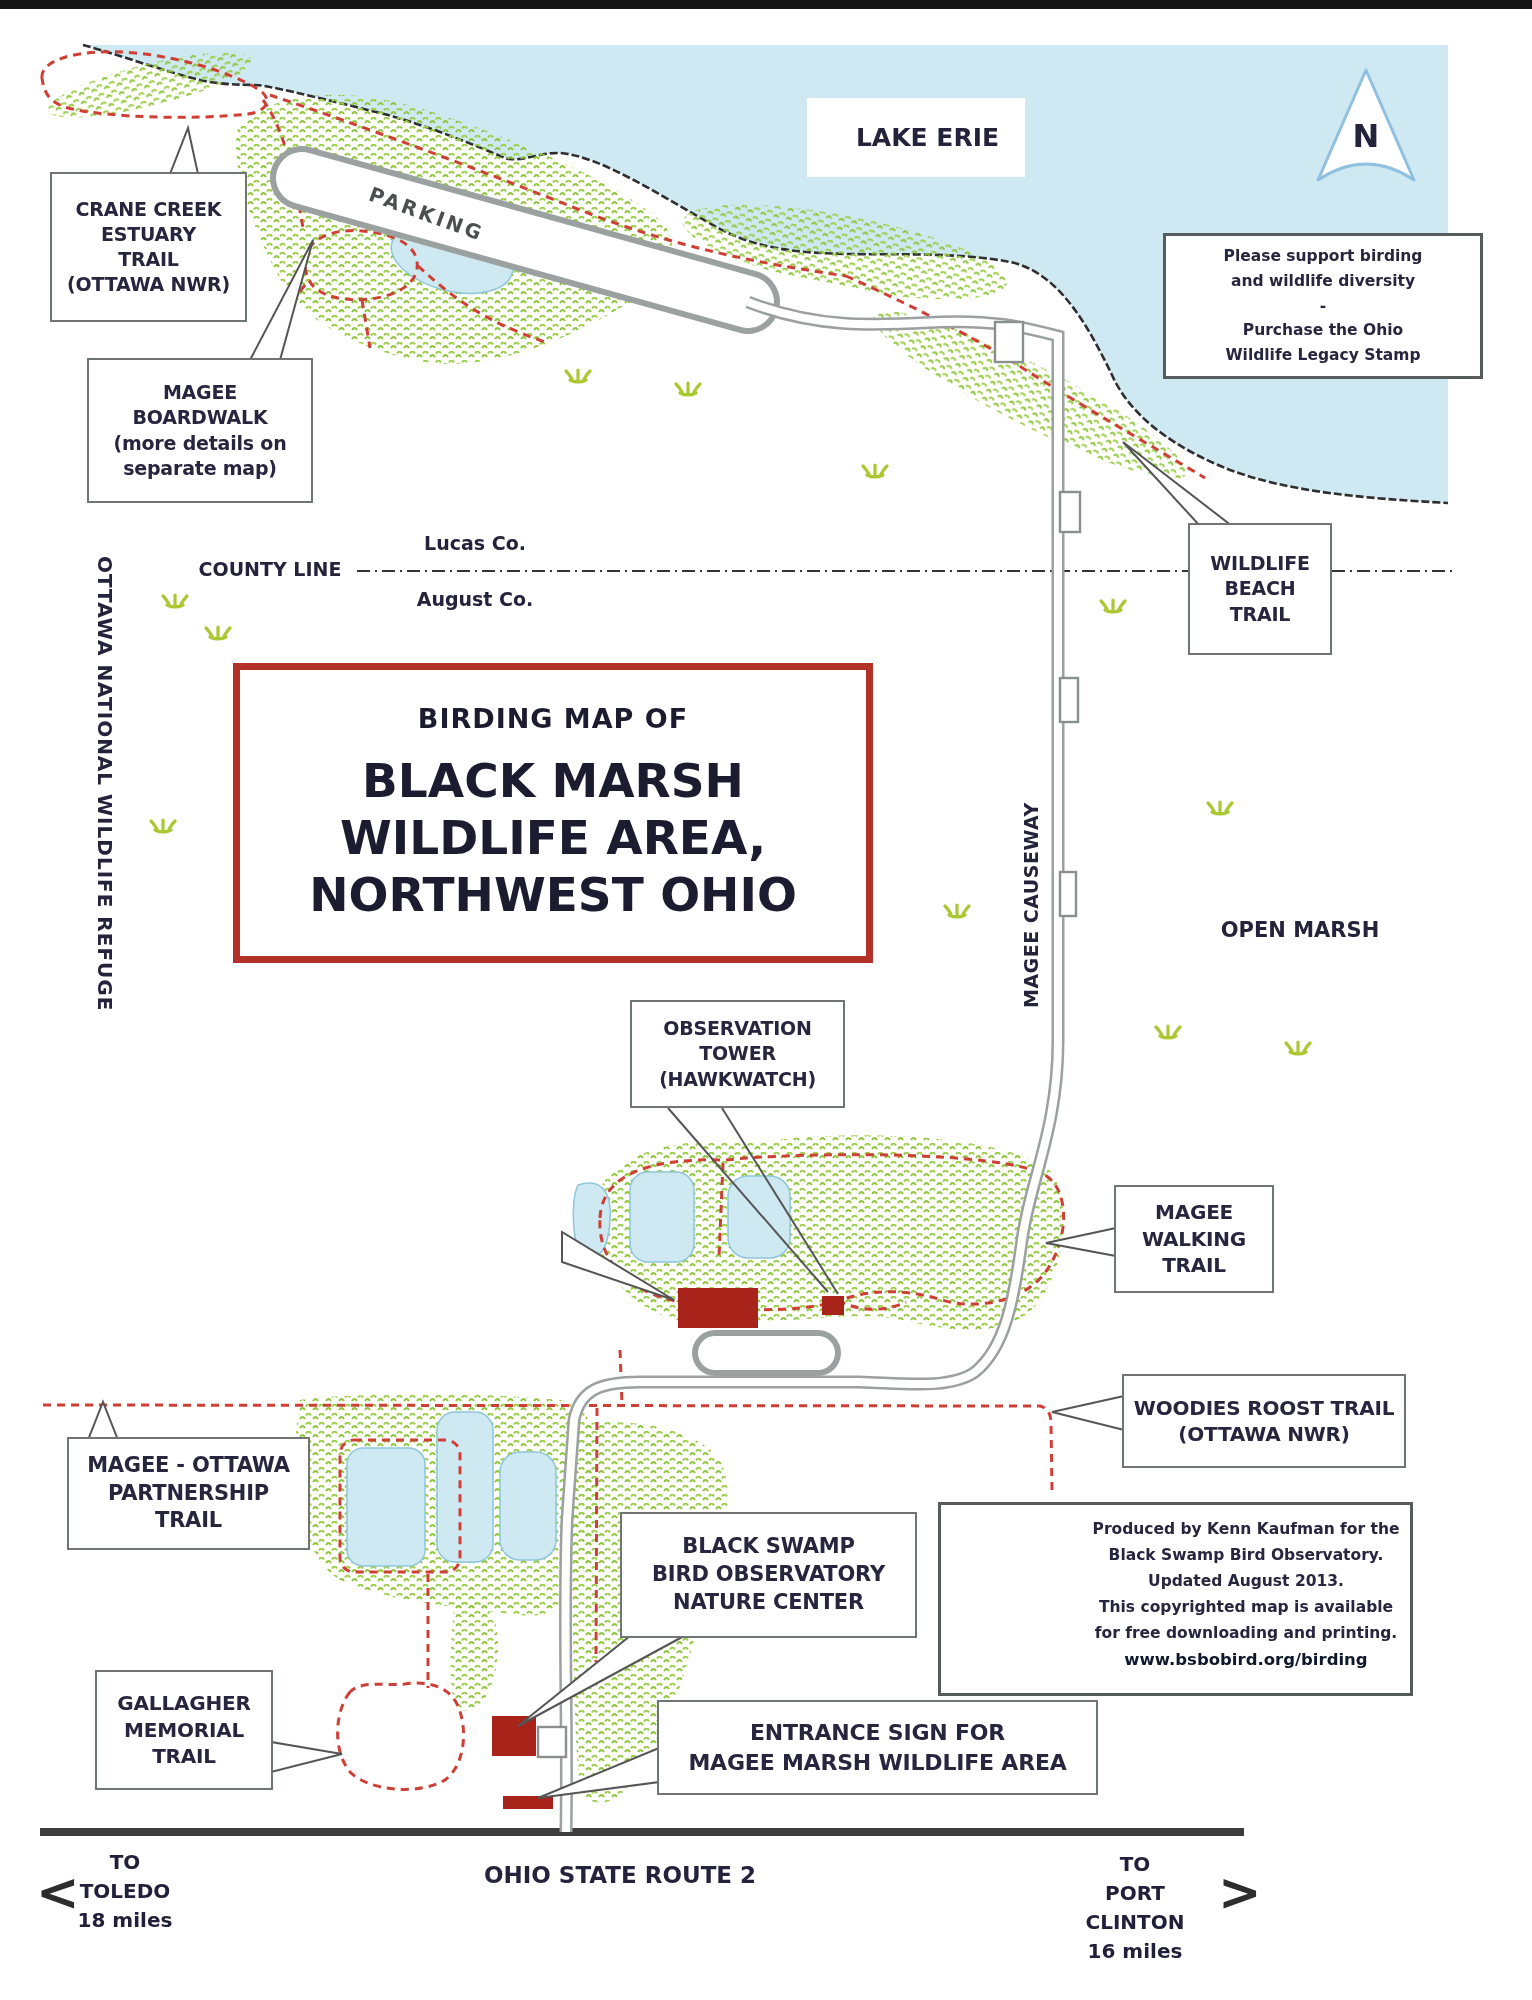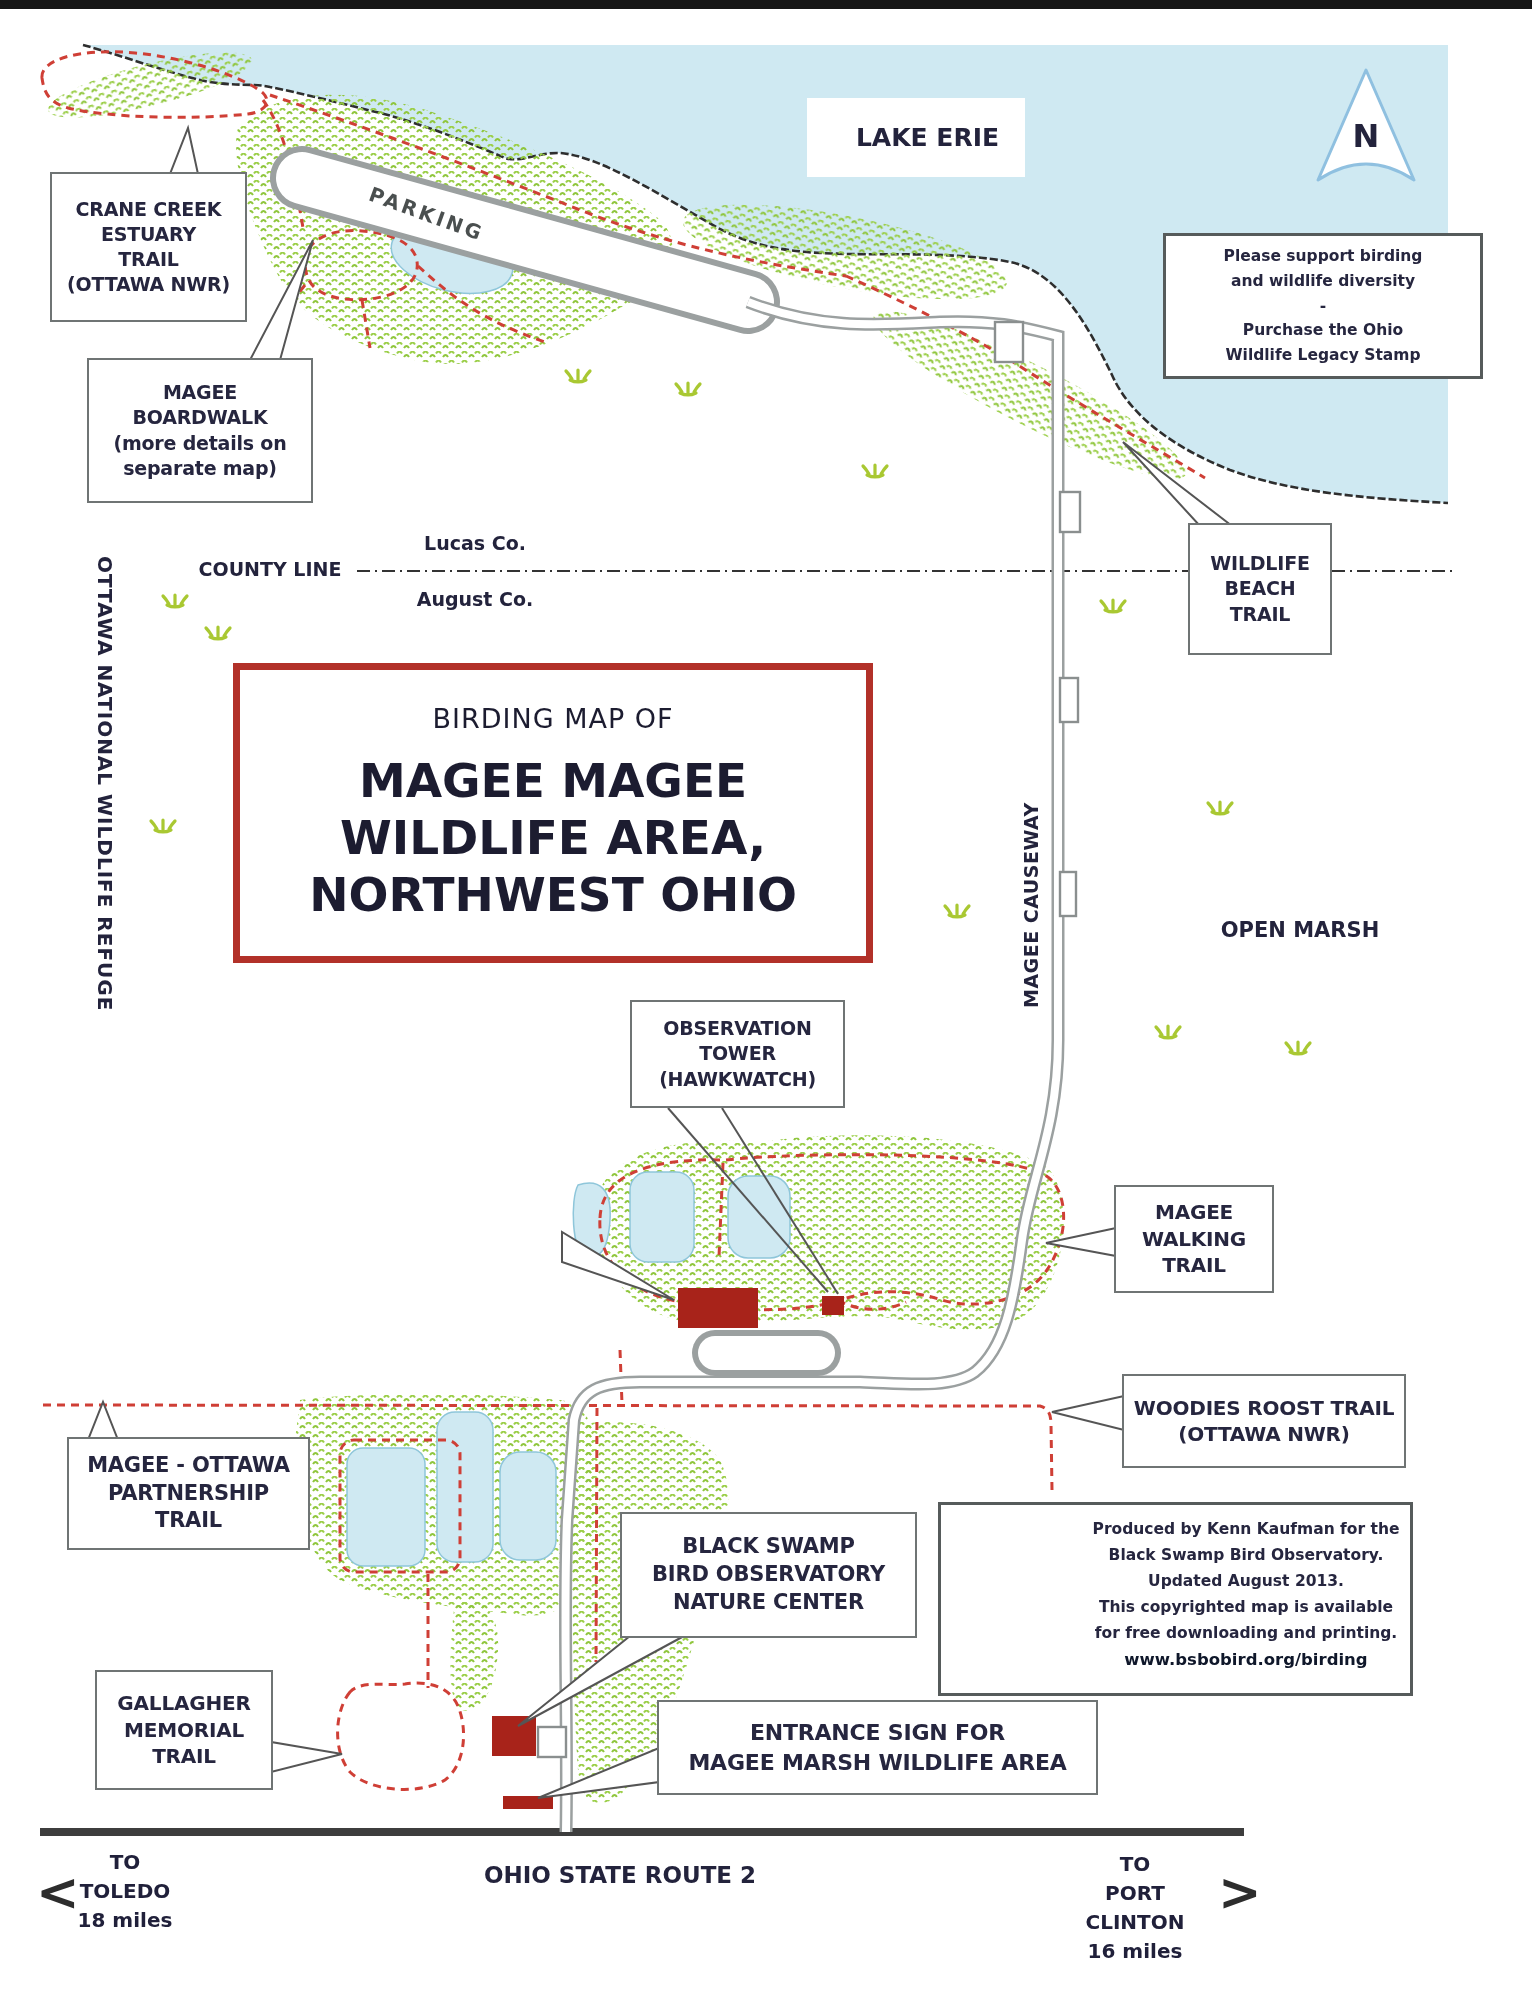--- a/index.html
+++ b/index.html
@@ -7,21 +7,21 @@
         font-family:"DejaVu Sans","Liberation Sans",sans-serif;}
   #topbar{position:absolute;left:0;top:0;width:1532px;height:9px;background:#161616;}
   svg{position:absolute;left:0;top:0;}
   .callout{position:absolute;box-sizing:border-box;background:#ffffff;border:2px solid #6f7474;
            color:#26263f;font-weight:bold;text-align:center;white-space:pre-line;
            display:flex;align-items:center;justify-content:center;line-height:1.32;letter-spacing:-0.2px;}
   .plain{position:absolute;font-weight:bold;color:#23233c;white-space:pre-line;text-align:center;}
   #title-box{position:absolute;left:233px;top:663px;width:640px;height:300px;box-sizing:border-box;
              border:7px solid #b23129;background:#fff;display:flex;flex-direction:column;
              align-items:center;justify-content:center;color:#1c1c30;}
-  #title-kicker{font-size:27px;font-weight:normal;letter-spacing:1px;margin-bottom:18px;}
+  #title-kicker{font-size:27px;font-weight:bold;letter-spacing:1px;margin-bottom:18px;}
   .title-line{font-size:47px;font-weight:bold;line-height:1.22;}
   #stamp-note{position:absolute;left:1163px;top:233px;width:320px;height:146px;box-sizing:border-box;
               background:#fff;border:3px solid #565b5b;color:#26263f;font-weight:bold;font-size:15.5px;
               line-height:1.6;text-align:center;white-space:pre-line;display:flex;align-items:center;justify-content:center;}
   #credits-box{position:absolute;left:938px;top:1502px;width:475px;height:194px;box-sizing:border-box;
                background:#fff;border:3px solid #565b5b;}
   #credits-text{position:absolute;left:1090px;top:1516px;width:312px;text-align:center;color:#26263f;
                 font-weight:bold;font-size:15.5px;line-height:1.68;}
   #credits-text .url{font-size:16.5px;color:#0f172a;}
   .vtext{position:absolute;font-weight:bold;color:#23233c;transform-origin:0 0;white-space:nowrap;}
@@ -160,21 +160,21 @@
         <textPath href="#arcBot" startOffset="50%" text-anchor="middle">BIRD OBSERVATORY</textPath>
       </text>
       <path fill="#4a4a4a" d="M1002,1575 c4,-9 16,-11 22,-4 c4,4 4,9 1,13 l9,3 -9,2 c5,8 4,18 -3,24 c-8,8 -20,9 -28,3 c-3,9 -9,15 -17,18 c4,-7 5,-14 3,-20 c-7,-2 -12,-8 -12,-15 c0,-10 8,-17 17,-17 c2,-4 8,-7 17,-7 z"></path>
       <path fill="#4a4a4a" d="M995,1622 l-16,20 l22,-9 z"></path>
       <circle cx="1014" cy="1580" r="1.8" fill="#ffffff"></circle>
     </g>
   </svg>
 
   <div id="title-box">
     <div id="title-kicker">BIRDING MAP OF</div>
-    <div class="title-line">MAGEE MAGEE</div>
+    <div class="title-line">BLACK MARSH</div>
     <div class="title-line">WILDLIFE AREA,</div>
     <div class="title-line">NORTHWEST OHIO</div>
   </div>
 
   <div class="callout" style="left:50px;top:172px;width:197px;height:150px;font-size:19px;">CRANE CREEK
 ESTUARY
 TRAIL
 (OTTAWA NWR)</div>
   <div class="callout" style="left:87px;top:358px;width:226px;height:145px;font-size:19px;">MAGEE
 BOARDWALK

